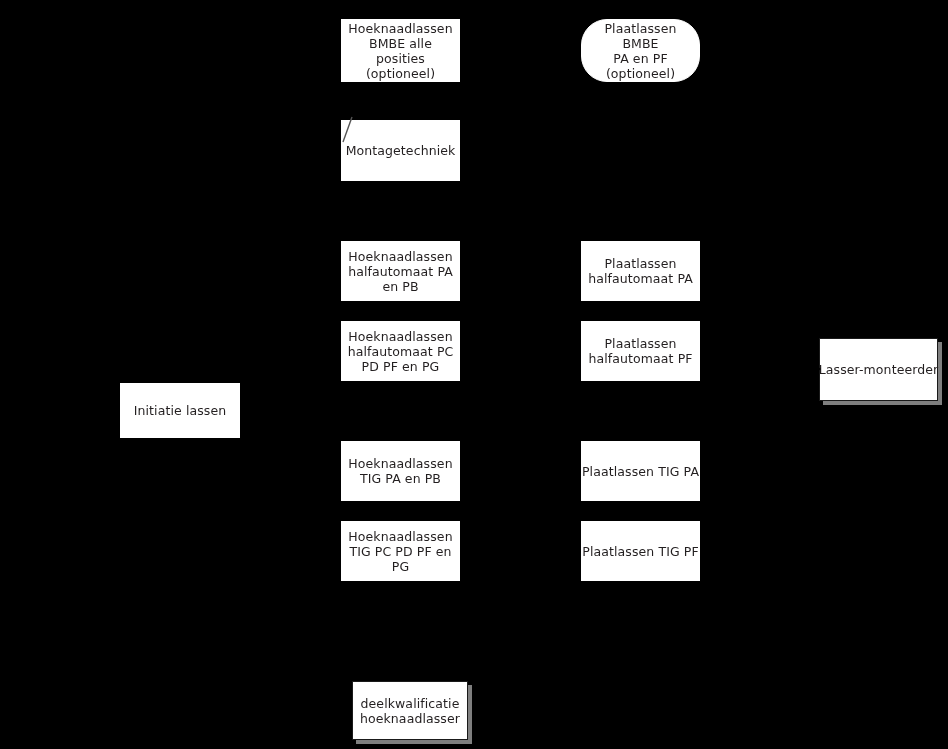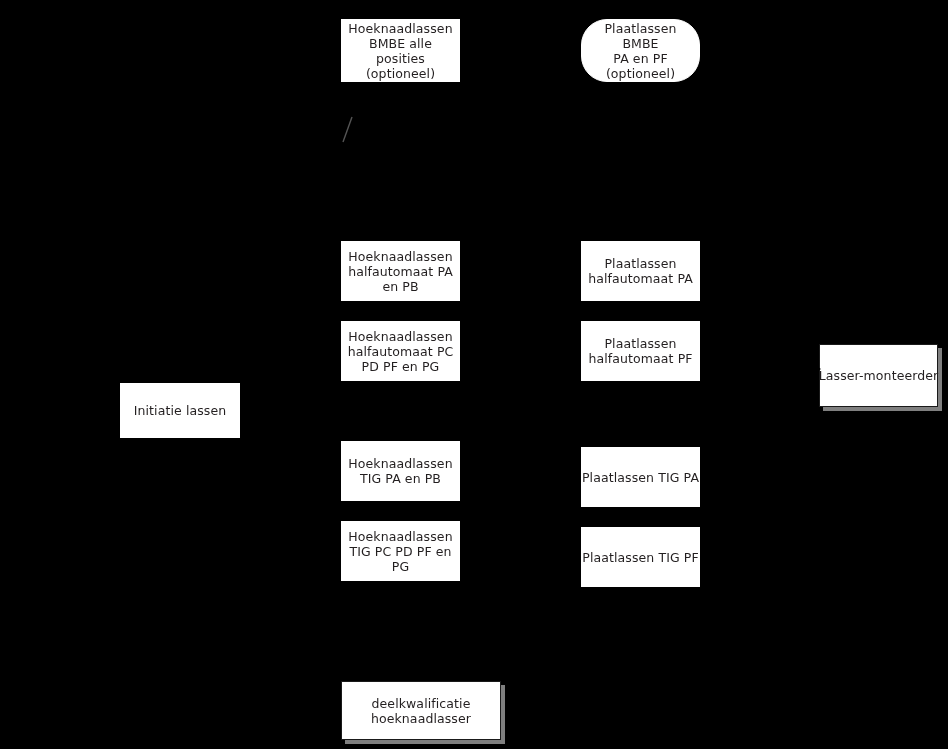--- a/index.html
+++ b/index.html
@@ -38,21 +38,20 @@
     padding: 2px 5px;
     white-space: pre-line;
   }
   .node.shadowed {
     border: 1px solid #1a1a1a;
     box-shadow: 4px 4px 0 0 #7f7f7f;
   }
   .node.nowrap {
     white-space: nowrap;
     padding: 2px 1px;
-    margin-top: 6px;
   }
   .slash {
     position: absolute;
     overflow: visible;
     pointer-events: none;
   }
   .arrow {
     position: absolute;
     width: 0;
     height: 0;
@@ -73,20 +72,21 @@
 <body>
 
 <div id="canvas">
 
   <div class="node" style="left:100px; top:383px; width:120px; height:55px;margin-left:20px;">Initiatie lassen</div>
 
   <div class="node" style="left:341px; top:19px; width:119px; height:63px;">Hoeknaadlassen
 BMBE alle posities
 (optioneel)</div>
 
+  <div class="node" style="left:341px; top:120px; width:119px; height:61px;">Montagetechniek</div>
 
   <svg class="slash" style="left:338px; top:112px; width:22px; height:36px;" viewBox="0 0 22 36">
     <line x1="5" y1="30" x2="14" y2="5" stroke="#555555" stroke-width="1.4"></line>
   </svg>
 
   <div class="node" style="left:341px; top:241px; width:119px; height:60px;">Hoeknaadlassen
 halfautomaat PA
 en PB</div>
 
   <div class="node" style="left:341px; top:321px; width:119px; height:60px;">Hoeknaadlassen
@@ -111,18 +111,18 @@
 halfautomaat PF</div>
 
   <div class="node nowrap" style="left:581px; top:521px; width:119px; height:60px;">Plaatlassen TIG PF</div>
 
   <div class="node nowrap" style="left:581px; top:441px; width:119px; height:60px;">Plaatlassen TIG PA</div>
 
   <div class="node shadowed nowrap" style="left:819px; top:338px; width:119px; height:63px;">Lasser-monteerder</div>
 
   <div class="arrow arrow-right" style="left:813px; top:364px;"></div>
 
-  <div class="node shadowed" style="left:341px; top:681px; width:160px; height:59px;">deelkwalificatie
+  <div class="node shadowed" style="left:352px; top:681px; width:116px; height:59px;">deelkwalificatie
 hoeknaadlasser</div>
 
   <div class="arrow arrow-down" style="left:404px; top:672px;"></div>
 
 </div>
 
 </body></html>

